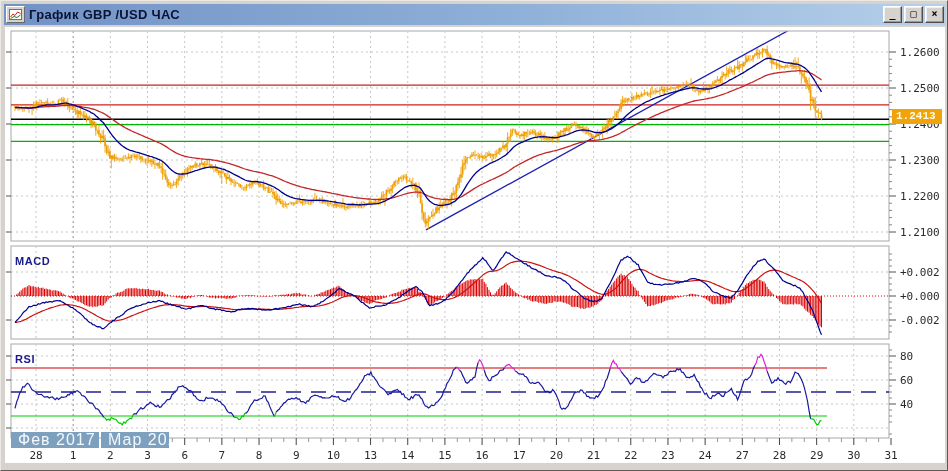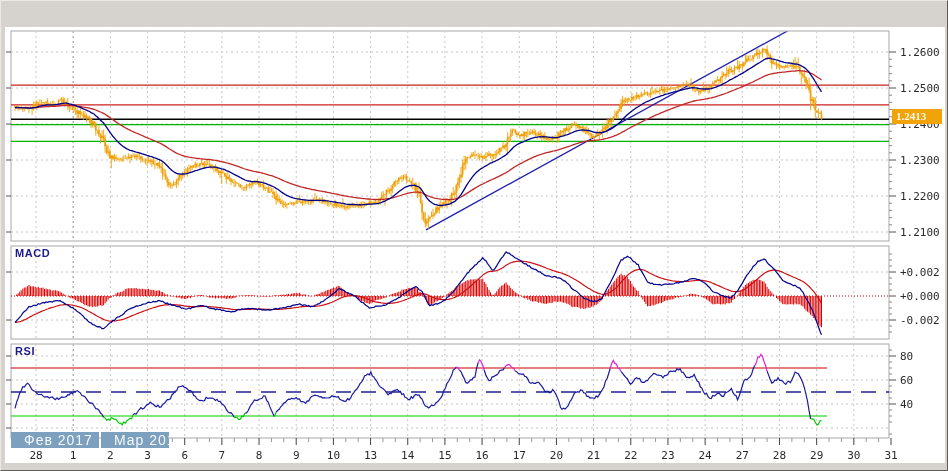--- a/index.html
+++ b/index.html
@@ -16,32 +16,47 @@
   .btns{margin-left:auto;display:flex;}
   .winbtn{width:17px;height:15px;background:#d6d3ce;margin-left:2px;cursor:default;
           border:1px solid;border-color:#ffffff #4d4d4d #4d4d4d #ffffff;
           box-shadow:inset -1px -1px 0 #9a9792,inset 1px 1px 0 #f2f0ec;
           font-family:"DejaVu Sans Mono",monospace;font-size:10px;font-weight:bold;color:#000;
           text-align:center;line-height:13px;}
   svg{position:absolute;left:0;top:0;}
   .legend{position:absolute;left:14px;top:33px;font-size:11.5px;font-weight:bold;letter-spacing:.2px;white-space:nowrap;}
   .legend .ema1{color:#00008b;margin-right:7px;}
   .legend .ema2{color:#cc2222;}
-  .plabel{position:absolute;left:14px;font-size:11px;font-weight:bold;color:#1a1a8c;letter-spacing:.6px;}
+  .plabel{position:absolute;left:14px;font-size:11px;font-weight:bold;color:#1a1a8c;letter-spacing:.6px;margin-top:8px;}
   .pricechip{position:absolute;left:891px;top:108px;width:50px;height:15px;background:#f0a30a;
-             color:#fffbe8;font-family:Liberation Serif, serif;font-size:11px;font-weight:bold;
+             color:#fffbe8;font-family:Liberation Mono, monospace;font-size:11px;font-weight:bold;
              line-height:15px;padding-left:4px;box-sizing:border-box;}
   .mchip{position:absolute;top:431px;height:16px;background:#7da0be;color:#f4f8fb;
-         font-size:14px;line-height:16px;padding-left:13px;letter-spacing:1px;
+         font-size:16px;line-height:16px;padding-left:7px;letter-spacing:1px;
          box-sizing:border-box;overflow:hidden;white-space:nowrap;}
 </style>
 </head>
 <body>
 
 <div class="window">
+  <div class="titlebar">
+    <div class="titleicon">
+      <svg width="13" height="11" style="position:static">
+        <rect x="0.5" y="0.5" width="12" height="10" fill="#ffffff" stroke="#707070"></rect>
+        <polyline points="1.5,8 4,5 6,6.5 8.5,3 11.5,4.5" fill="none" stroke="#cc2222" stroke-width="1"></polyline>
+        <polyline points="1.5,9.5 5,7.5 8,8.5 11.5,6" fill="none" stroke="#2a7a2a" stroke-width="1"></polyline>
+      </svg>
+    </div>
+    <div class="titletext">График GBP /USD ЧАС</div>
+    <div class="btns">
+      <div class="winbtn"><span>_</span></div>
+      <div class="winbtn"><span>□</span></div>
+      <div class="winbtn"><span>×</span></div>
+    </div>
+  </div>
 
   <svg id="chart" width="948" height="471">
       <rect x="4" y="26" width="940" height="436" fill="#ffffff"></rect>
       <defs>
         <clipPath id="cmain">
           <rect x="10" y="30.5" width="878" height="209"></rect>
         </clipPath>
         <clipPath id="cmacd">
           <rect x="10" y="245.5" width="878" height="92"></rect>
         </clipPath>

